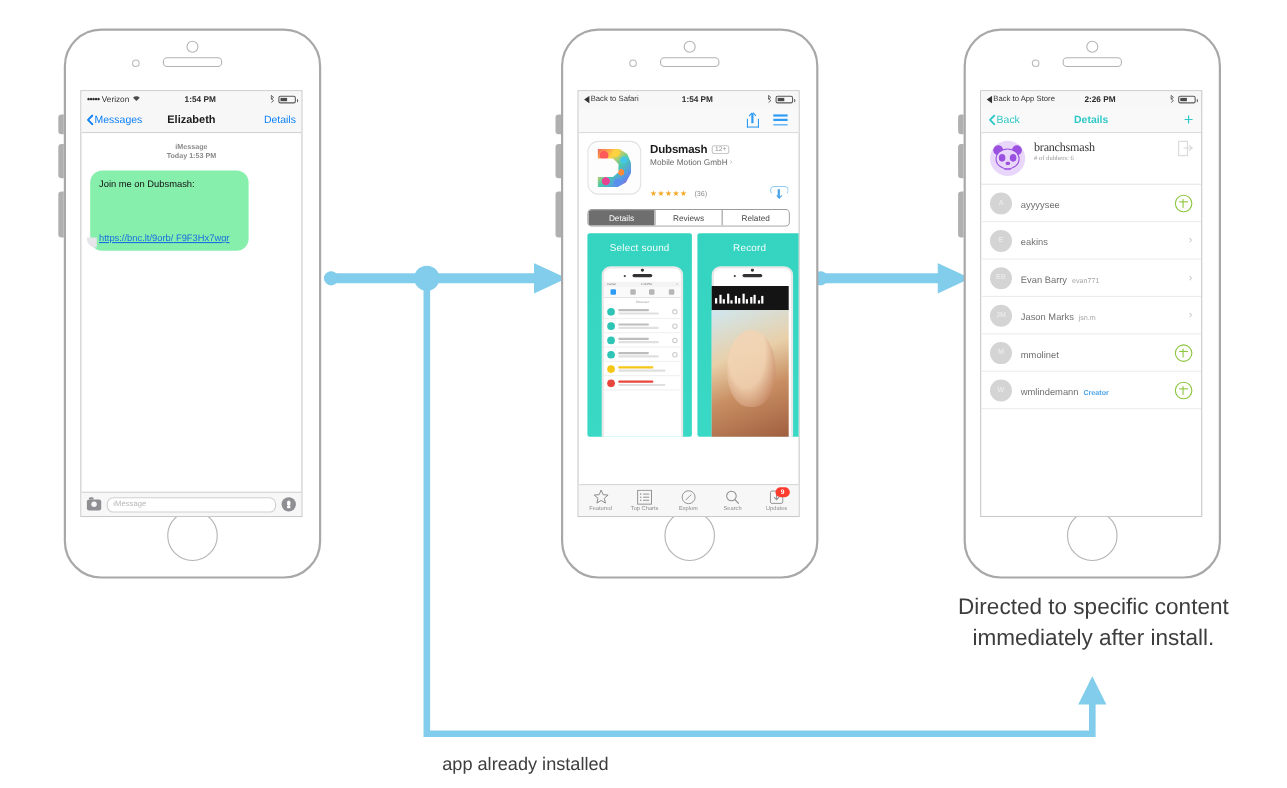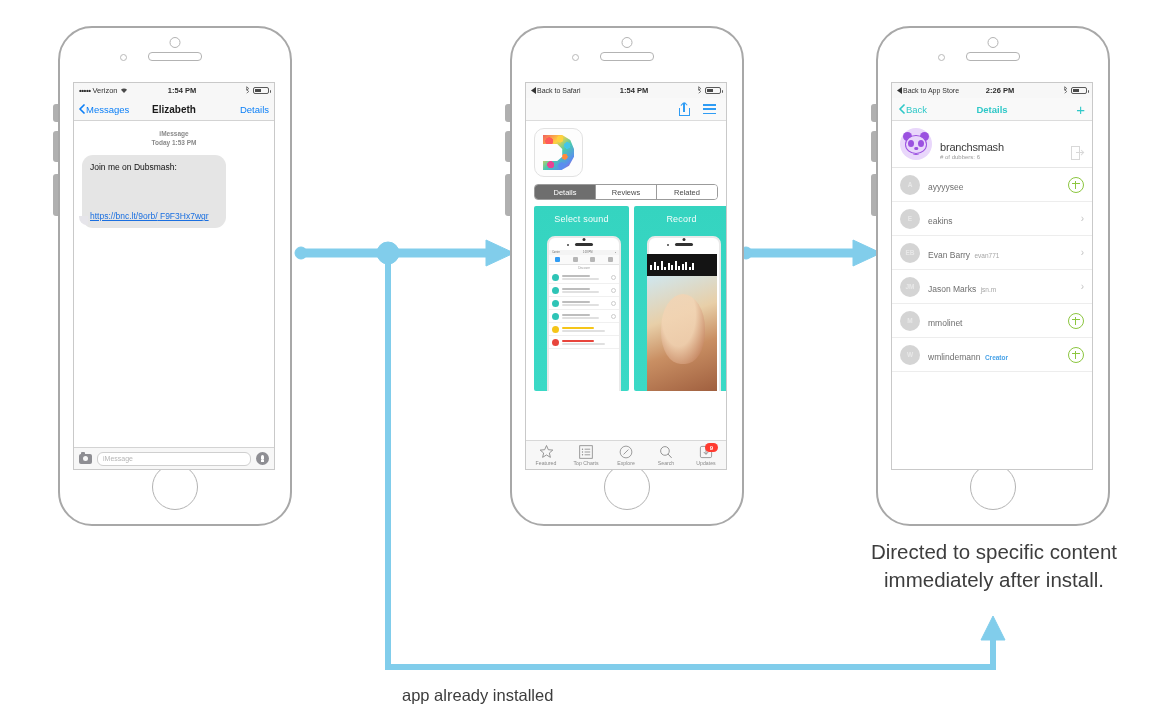--- a/index.html
+++ b/index.html
@@ -49,21 +49,21 @@
   .backlink{font-size:7px;color:#333;display:flex;align-items:center;gap:1px;}
 
   
   .msg-nav{height:22px;background:#f7f7f7;border-bottom:1px solid #d3d3d3;
     display:flex;align-items:center;padding:0 5px;position:relative;}
   .msg-back{color:#0b7ff7;font-size:9.5px;display:flex;align-items:center;gap:1px;}
   .msg-title{position:absolute;left:0;right:0;text-align:center;font-weight:bold;font-size:10px;color:#1a1a1a;}
   .msg-details{margin-left:auto;color:#0b7ff7;font-size:9.5px;z-index:2;}
   .msg-body{padding:8px 8px 0;}
   .msg-meta{text-align:center;font-size:6.5px;color:#8a8a8a;line-height:1.45;font-weight:bold;}
-  .bubble{margin-top:7px;max-width:128px;background:#e5e5e5;border-radius:11px;
+  .bubble{margin-top:7px;max-width:128px;background:#86efac;border-radius:11px;
     padding:6px 8px;font-size:8.5px;color:#111;line-height:1.45;position:relative;}
   .bubble:after{content:"";position:absolute;left:-3px;bottom:3px;width:9px;height:9px;
     background:#e6e5ea;border-radius:0 0 0 8px;}
   .bubble a{color:#1a6fe0;text-decoration:underline;word-break:break-all;display:block;margin-top:37px;}
   .msg-input{position:absolute;left:0;right:0;bottom:0;height:21px;background:#f7f7f7;
     border-top:1px solid #d3d3d3;display:flex;align-items:center;padding:0 5px;gap:5px;}
   .cam-ico{width:13px;height:10px;border-radius:2px;background:#8e8e93;position:relative;flex:none;}
   .cam-ico:before{content:"";position:absolute;left:4px;top:2.5px;width:5px;height:5px;border-radius:50%;background:#f7f7f7;}
   .cam-ico:after{content:"";position:absolute;left:2px;top:-2px;width:4px;height:2px;background:#8e8e93;border-radius:1px 1px 0 0;}
   .ibox{flex:1;height:12px;border:1px solid #cfcfcf;border-radius:6px;background:#fff;
@@ -157,21 +157,21 @@
   .tb svg{display:block;}
   .badge{position:absolute;right:8px;top:2px;min-width:9px;height:9px;border-radius:5px;background:#ff3b30;
     color:#fff;font-size:6px;display:flex;align-items:center;justify-content:center;padding:0 2px;font-weight:bold;}
 
   
   .bl-nav{height:22px;background:#f9f9f9;border-bottom:1px solid #dcdcdc;display:flex;
     align-items:center;padding:0 7px;position:relative;}
   .bl-back{color:#2fc8c8;font-size:9.5px;display:flex;align-items:center;gap:1px;}
   .bl-title{position:absolute;left:0;right:0;text-align:center;font-weight:bold;font-size:9.5px;color:#2fc8c8;}
   .bl-plus{margin-left:auto;color:#2fc8c8;font-size:15px;line-height:1;z-index:2;font-weight:300;}
-  .prof{display:flex;align-items:flex-end;gap:8px;padding:7px 8px;border-bottom:1px solid #e6e6e6;}
+  .prof{display:flex;align-items:flex-start;gap:8px;padding:7px 8px;border-bottom:1px solid #e6e6e6;font-family:Liberation Serif, serif;}
   .panda{width:32px;height:32px;border-radius:50%;background:#e9d7fb;position:relative;flex:none;}
   .panda .ear{position:absolute;width:9px;height:9px;border-radius:50%;background:#9b51e0;top:4px;}
   .panda .ear.l{left:3px;} .panda .ear.r{right:3px;}
   .panda .head{position:absolute;left:5px;top:7px;width:22px;height:19px;border:1.6px solid #9b51e0;
     border-radius:50%;box-sizing:border-box;background:#e9d7fb;}
   .panda .eye{position:absolute;width:6px;height:7px;border-radius:50%;background:#9b51e0;top:12px;}
   .panda .eye.l{left:8px;} .panda .eye.r{right:8px;}
   .panda .nose{position:absolute;left:50%;transform:translateX(-50%);top:19px;width:3.5px;height:2.5px;border-radius:50%;background:#9b51e0;}
   .panda .mouth{position:absolute;left:50%;transform:translateX(-50%);top:21.5px;width:7px;height:4px;
     border-bottom:1.4px solid #9b51e0;border-radius:0 0 50% 50%;}
@@ -332,20 +332,41 @@
             <span></span>
             <span></span>
             <span></span>
           </span>
       </div>
 
       <div class="as-head">
         <div class="app-icon">
             <div class="d"></div>
           </div>
+        <div class="app-meta">
+          <div class="app-title">
+            <span class="app-name">Dubsmash</span>
+            <span class="age-badge">12+</span>
+          </div>
+          <div class="app-dev">
+            <span>Mobile Motion GmbH</span>
+            <span class="chev-s">›</span>
+          </div>
+          <div class="rating-row">
+            <div>
+              <span class="stars">★★★★★</span>
+              <span class="rcount">(36)</span>
+            </div>
+            <span class="cloud">
+                <i class="c1"></i>
+                <i class="c2"></i>
+                <i class="c3"></i>
+              </span>
+          </div>
+        </div>
       </div>
 
       <div class="seg">
         <div class="on">Details</div>
         <div>Reviews</div>
         <div>Related</div>
       </div>
 
       <div class="shots">
         <div class="shot">

